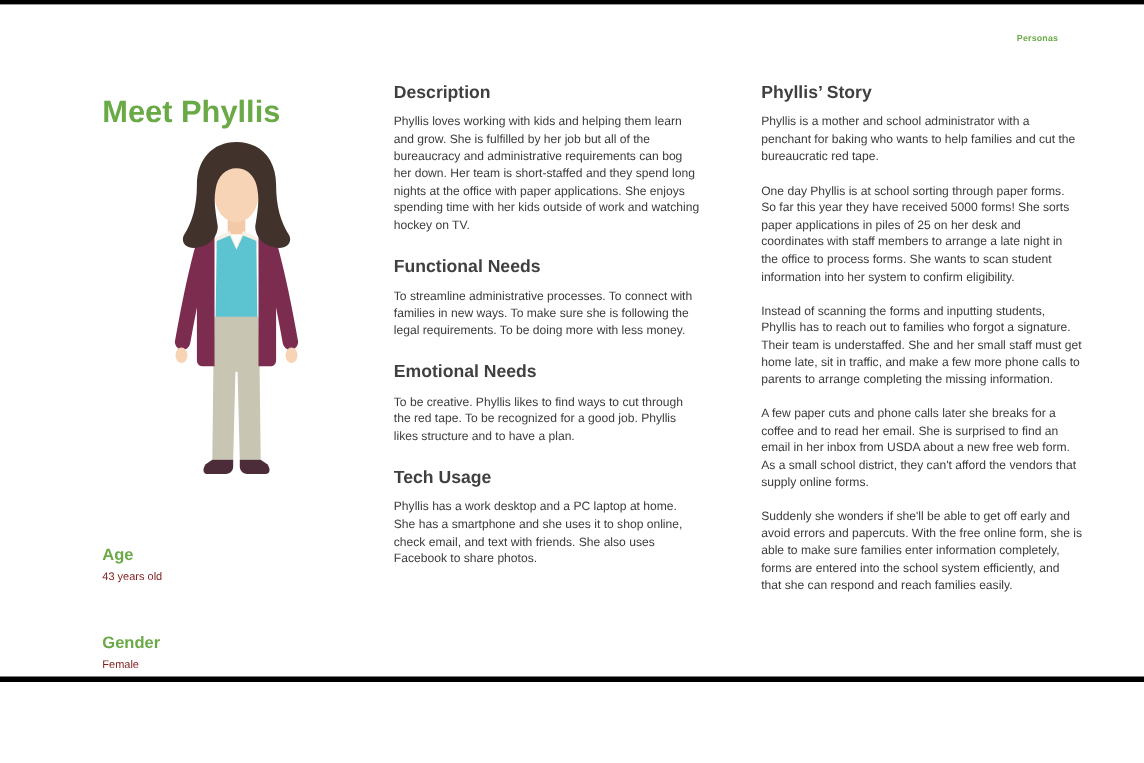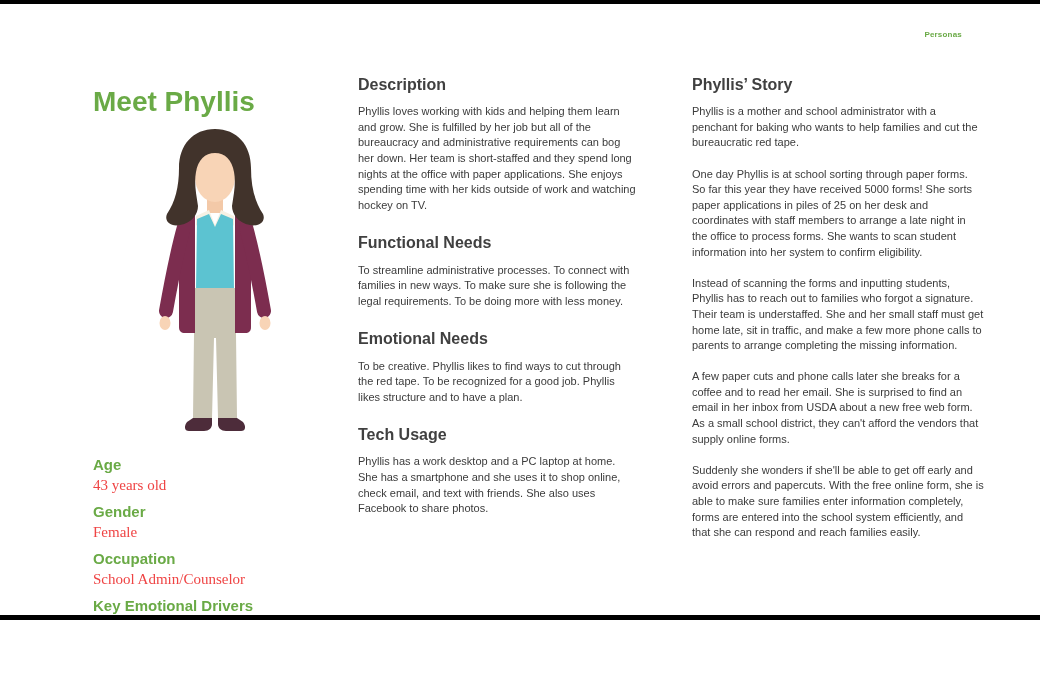--- a/index.html
+++ b/index.html
@@ -19,22 +19,22 @@
 
   .page-title {
     position:absolute; left:93px; top:76px;
     font-size:28px; font-weight:bold; color:#6aaa46; line-height:1;margin-top:12px;
   }
 
   .avatar { position:absolute; left:151px; top:127px; width:128px; height:318px; }
 
   .profile { position:absolute; left:93px; top:455px; width:255px; }
   .profile-row { margin-bottom:7px; }
-  .profile-label { font-size:15px; font-weight:bold; color:#6aaa46; line-height:20px; }
-  .profile-value { font-size:15px; color:#ef4444; line-height:20px;font-family:Liberation Serif, serif; }
+  .profile-label { font-size:15px; font-weight:bold; color:#6aaa46; line-height:20px;margin-top:40px; }
+  .profile-value { font-size:10px; color:#7f1d1d; line-height:20px; }
 
   .col-mid   { position:absolute; left:358px; top:75px; width:280px; }
   .col-right { position:absolute; left:692px; top:75px; width:292px; }
 
   .section { margin-bottom:20px; }
   .section-title {
     font-size:16px; font-weight:bold; color:#404040;
     margin:0 0 10px 0; line-height:1.2;
   }
   .body-text {

